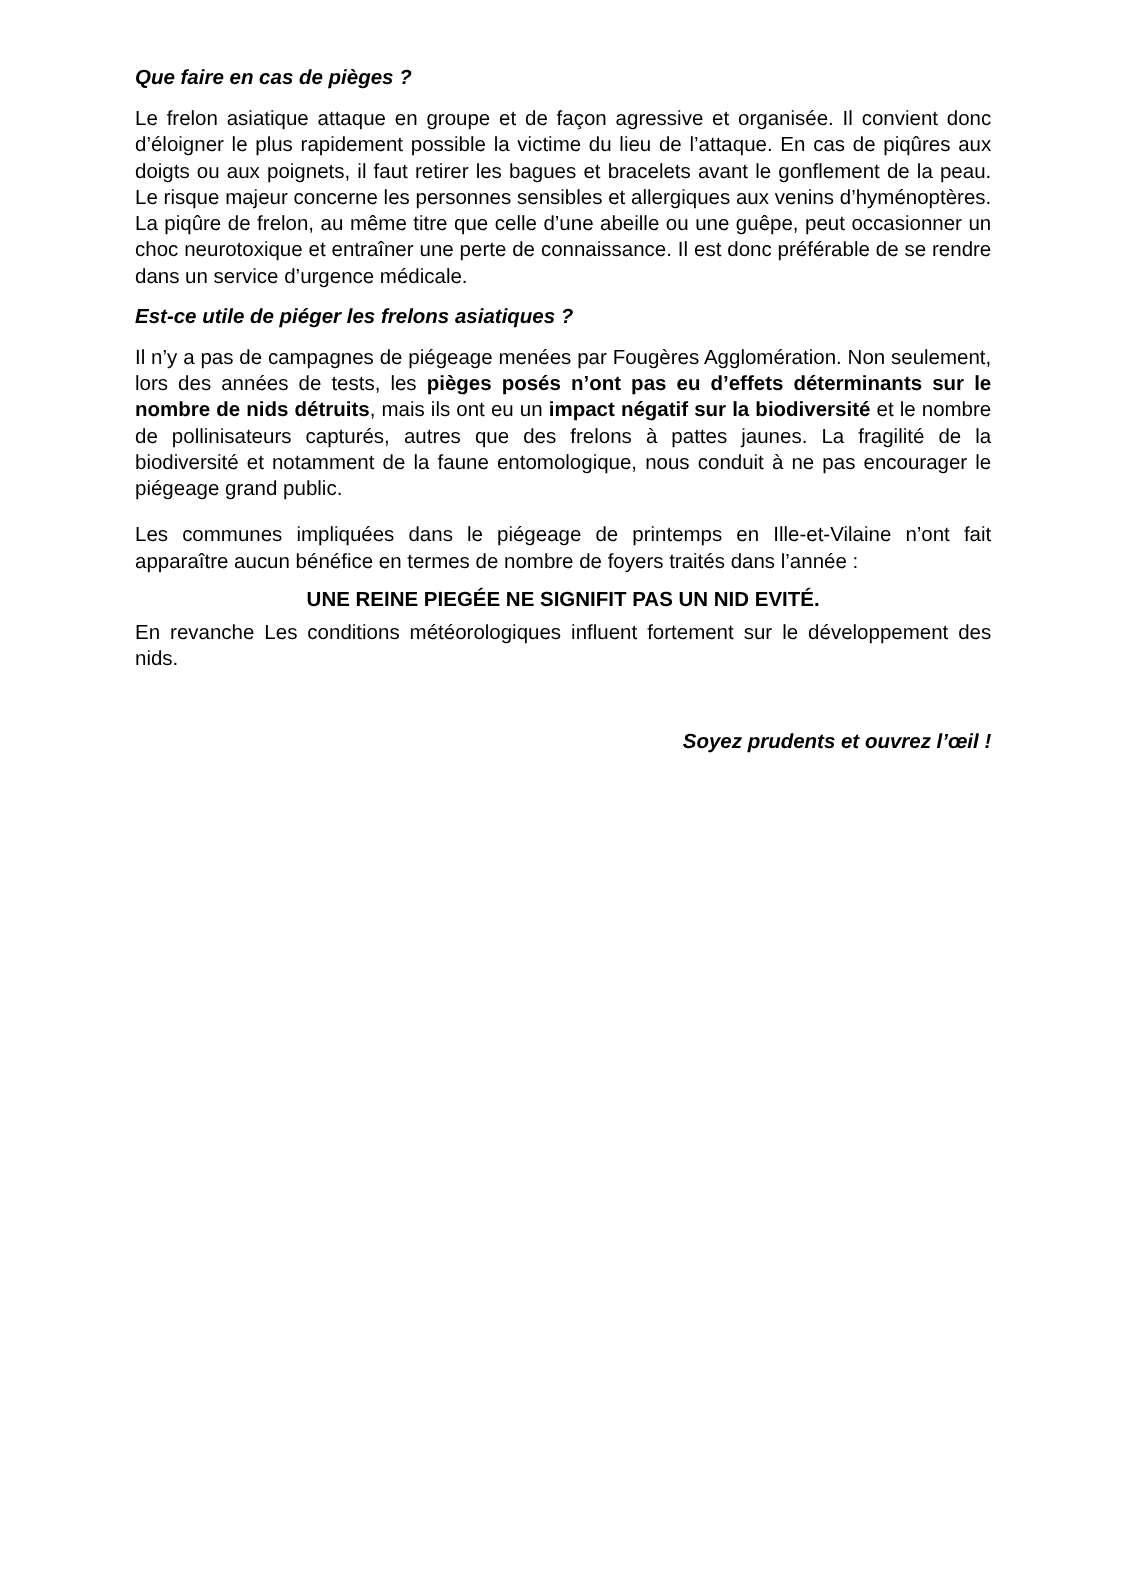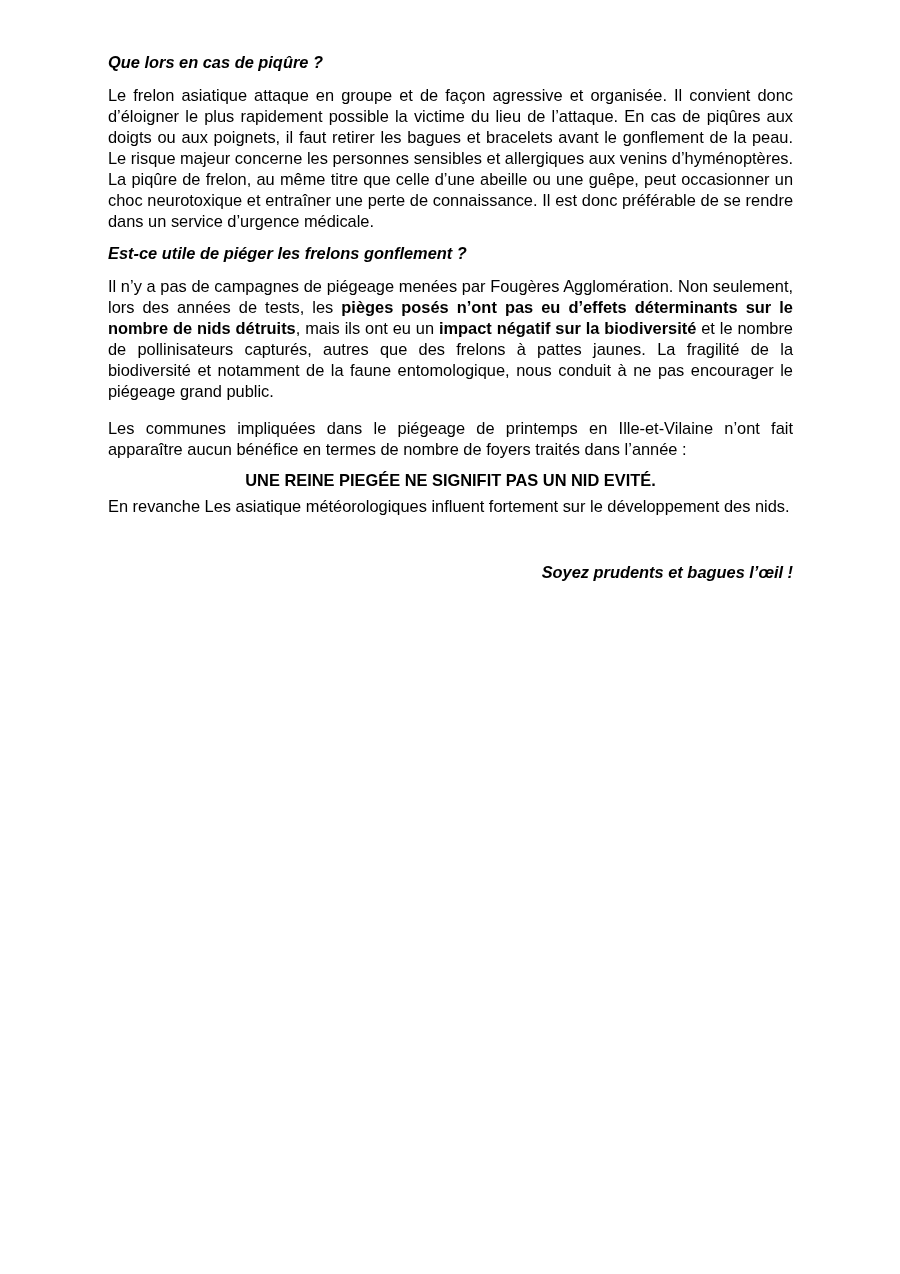--- a/index.html
+++ b/index.html
@@ -50,29 +50,29 @@
     text-align: right;
     font-weight: bold;
     font-style: italic;
   }
 </style>
 </head>
 <body>
 
 <div class="page">
 
-  <h2 class="heading">Que lors en cas de piqûre ?</h2>
+  <h2 class="heading">Que faire en cas de pièges ?</h2>
 
   <p class="para">Le frelon asiatique attaque en groupe et de façon agressive et organisée. Il convient donc d’éloigner le plus rapidement possible la victime du lieu de l’attaque. En cas de piqûres aux doigts ou aux poignets, il faut retirer les bagues et bracelets avant le gonflement de la peau. Le risque majeur concerne les personnes sensibles et allergiques aux venins d’hyménoptères. La piqûre de frelon, au même titre que celle d’une abeille ou une guêpe, peut occasionner un choc neurotoxique et entraîner une perte de connaissance. Il est donc préférable de se rendre dans un service d’urgence médicale.</p>
 
-  <h2 class="heading spaced-top">Est-ce utile de piéger les frelons gonflement ?</h2>
+  <h2 class="heading spaced-top">Est-ce utile de piéger les frelons asiatiques ?</h2>
 
   <p class="para no-gap"><span>Il n’y a pas de campagnes de piégeage menées par Fougères Agglomération. Non seulement, lors des années de tests, les </span><span class="b">pièges posés n’ont pas eu d’effets déterminants sur le nombre de nids détruits</span><span>, mais ils ont eu un </span><span class="b">impact négatif sur la biodiversité</span><span> et le nombre de pollinisateurs capturés, autres que des frelons à pattes jaunes. La fragilité de la biodiversité et notamment de la faune entomologique, nous conduit à ne pas encourager le piégeage grand public.</span></p>
 
   <p class="para">Les communes impliquées dans le piégeage de printemps en Ille-et-Vilaine n’ont fait apparaître aucun bénéfice en termes de nombre de foyers traités dans l’année :</p>
 
   <p class="center-bold">UNE REINE PIEGÉE NE SIGNIFIT PAS UN NID EVITÉ.</p>
 
-  <p class="para">En revanche Les asiatique météorologiques influent fortement sur le développement des nids.</p>
+  <p class="para">En revanche Les conditions météorologiques influent fortement sur le développement des nids.</p>
 
-  <p class="closing">Soyez prudents et bagues l’œil !</p>
+  <p class="closing">Soyez prudents et ouvrez l’œil !</p>
 
 </div>
 
 </body></html>

